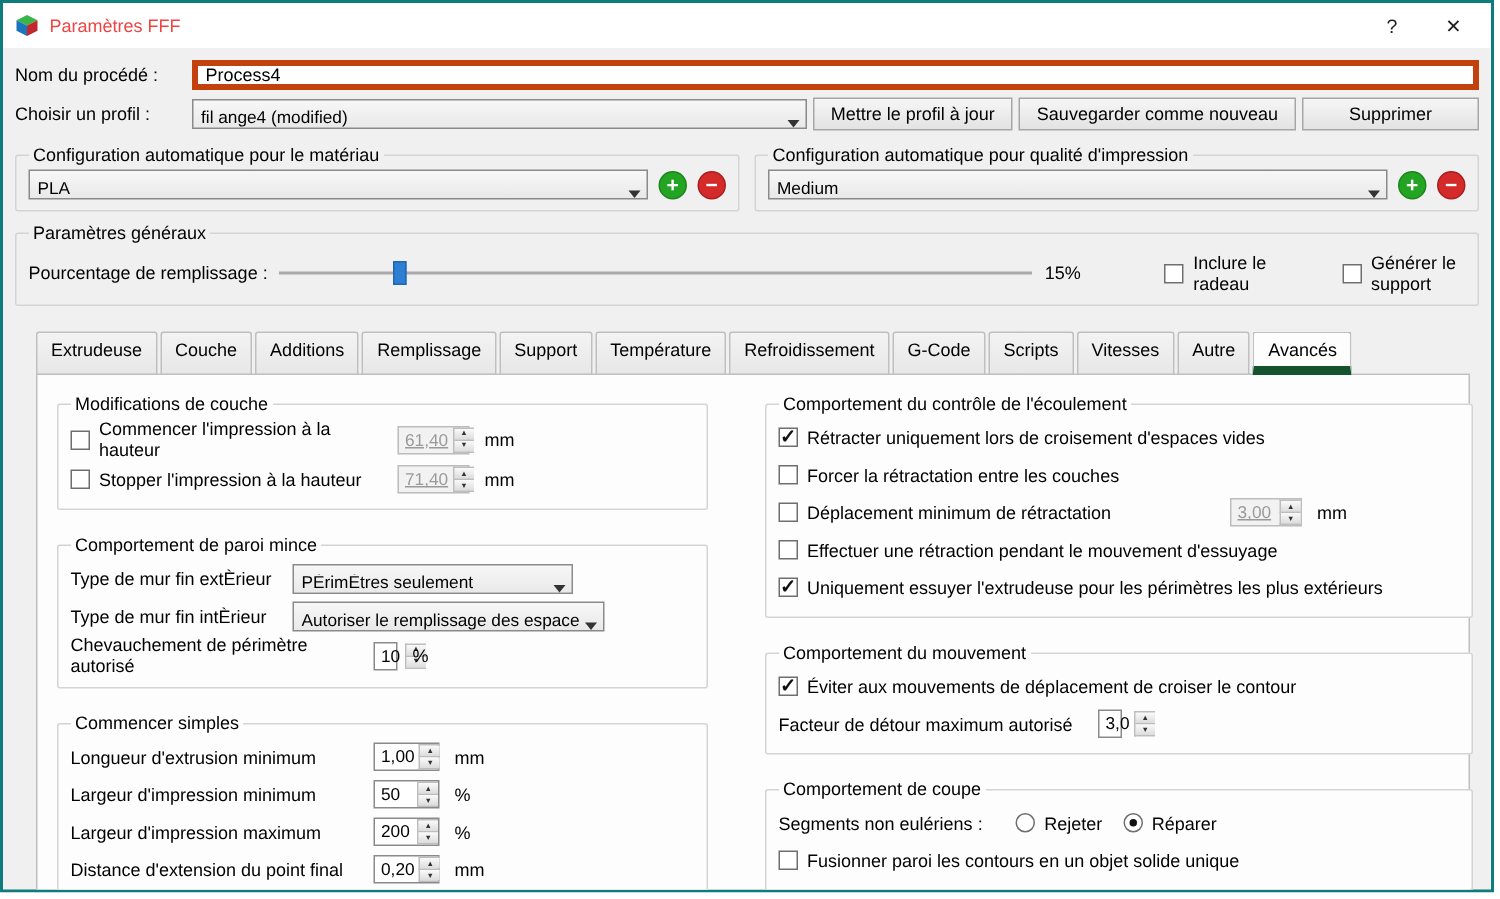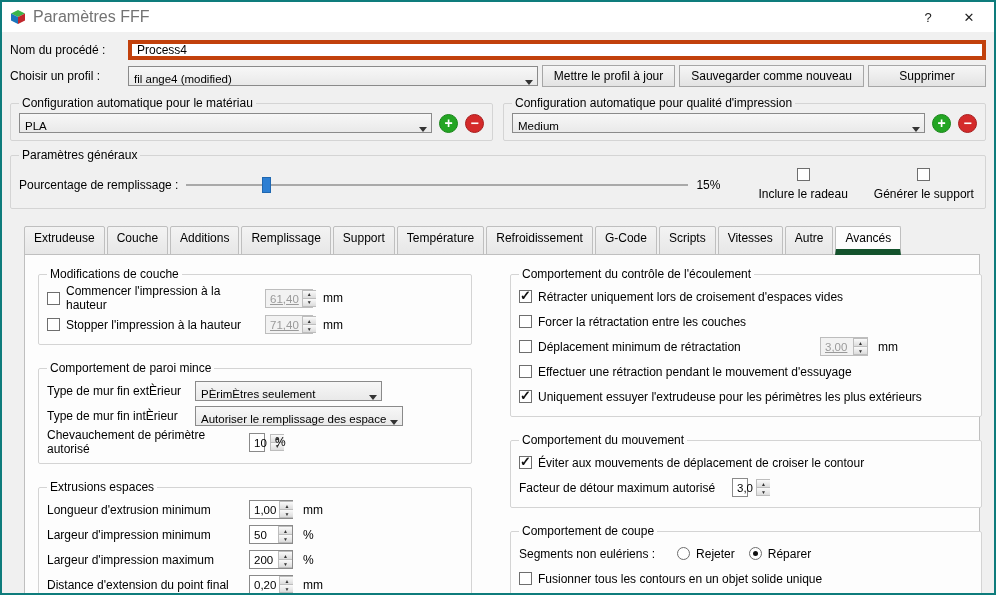--- a/index.html
+++ b/index.html
@@ -1,21 +1,21 @@
 <!DOCTYPE html>
 <html><head>
 <meta charset="utf-8">
 <style>
   html,body { margin:0; padding:0; background:#ffffff; font-family:"Liberation Sans", sans-serif; }
   * { box-sizing:border-box; }
   .win { width:996px; height:595px; border:2px solid #0e7c7c; background:#f0f0f0; position:relative; overflow:hidden; }
 
   
   .titlebar { height:30px; background:#ffffff; display:flex; align-items:center; padding:0 8px 0 8px; gap:7px; }
-  .win-title { font-size:16px; color:#737373; }
+  .win-title { font-size:12px; color:#ef4444; }
   .tb-btn { width:34px; text-align:center; font-size:13px; color:#222; cursor:default; }
   .tb-help { margin-left:auto; }
 
   .content { padding:8px 8px 0 8px; height:calc(100% - 30px); }
 
   .row { display:flex; align-items:center; font-size:12px; color:#000; }
   .row-name { margin-bottom:5px; }
   .row-name label { width:118px; flex:none; }
   .row-name input { flex:1; height:20px; border:4px solid #c2410c; padding:0 5px; font-size:12px; font-family:"Liberation Sans",sans-serif; background:#fff; }
   .row-profile { gap:4px; margin-bottom:9px; }
@@ -39,21 +39,21 @@
   .round-green { background:#23a523; border:1px solid #1b861b; }
   .round-red { background:#d42a2a; border:1px solid #a81f1f; }
 
   .general-row { display:flex; align-items:center; gap:8px; font-size:12px; padding-top:3px; }
   .general-row .g-label { flex:none; }
   .slider { position:relative; width:502px; height:18px; flex:none; }
   .slider-track { position:absolute; left:0; right:0; top:8px; height:2px; background:#a9a9a9; }
   .slider-handle { position:absolute; left:15%; top:1px; width:9px; height:16px; background:#2d7fd3; border:1px solid #1f67b0; }
   .g-value { width:36px; flex:none; }
   .cb-group { display:flex; align-items:center; gap:6px; }
-  .gap26 { margin-left:18px;flex-direction:column; }
+  .gap26 { margin-left:36px; }
 
   .cb { width:13px; height:13px; border:1px solid #6e6e6e; background:#fff; display:inline-block; position:relative; flex:none; }
   .cb.checked::after { content:"✓"; position:absolute; left:0; top:-3px; font-size:13px; font-weight:bold; color:#111; }
   .radio { width:13px; height:13px; border:1px solid #6e6e6e; border-radius:50%; background:#fff; display:inline-block; position:relative; flex:none; }
   .radio.selected::after { content:""; position:absolute; left:3px; top:3px; width:5px; height:5px; border-radius:50%; background:#111; }
 
   
   .tabs-area { margin:17px 6px 0 14px; }
   .tabbar { display:flex; position:relative; z-index:2; }
   .tab { border:1px solid #bfbfbf; border-radius:2px 2px 0 0; background:linear-gradient(#f3f3f3,#e7e7e7); font-size:12px; padding:4px 9px; margin-right:2px; margin-bottom:-1px; color:#000; cursor:default; }
@@ -244,21 +244,21 @@
                 <span class="spin-btns">
                     <span class="spin-btn">▲</span>
                     <span class="spin-btn">▼</span>
                   </span>
               </span>
               <span class="unit">%</span>
             </div>
           </fieldset>
 
           <fieldset class="group">
-            <legend>Extrusions espaces</legend>
+            <legend>Commencer simples</legend>
             <div class="g-row">
               <span class="lbl-196">Longueur d'extrusion minimum</span>
               <span class="spin w42">
                 <span class="spin-val">1,00</span>
                 <span class="spin-btns">
                     <span class="spin-btn">▲</span>
                     <span class="spin-btn">▼</span>
                   </span>
               </span>
               <span class="unit">mm</span>
@@ -359,21 +359,21 @@
                 <span class="radio"></span>
                 <span>Rejeter</span>
               </span>
               <span class="cb-group" style="margin-left:6px;">
                 <span class="radio selected"></span>
                 <span>Réparer</span>
               </span>
             </div>
             <div class="g-row">
               <span class="cb"></span>
-              <span>Fusionner tous les contours en un objet solide unique</span>
+              <span>Fusionner paroi les contours en un objet solide unique</span>
             </div>
           </fieldset>
         </div>
 
       </div>
     </div>
 
   </div>
 </div>
 

